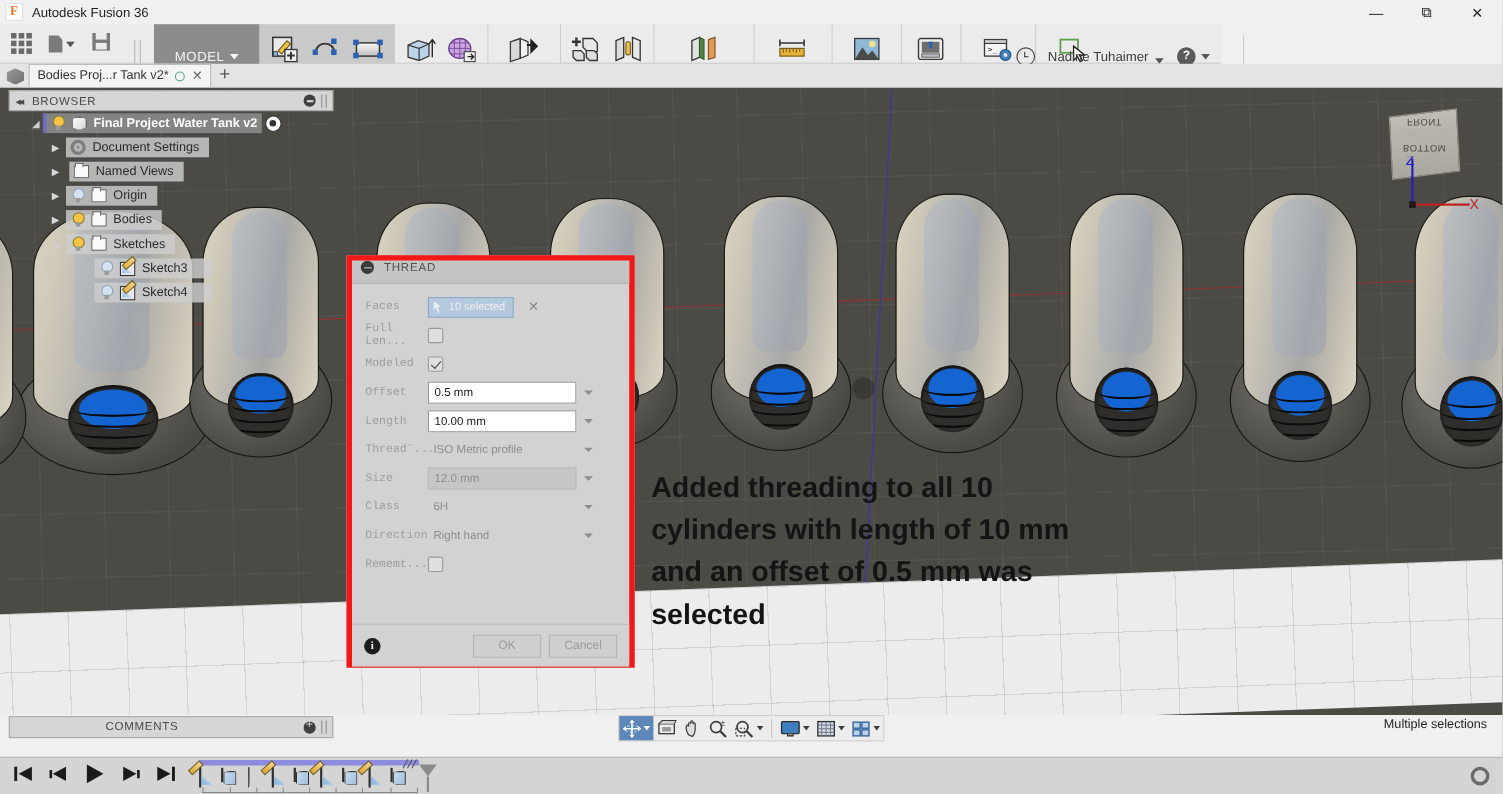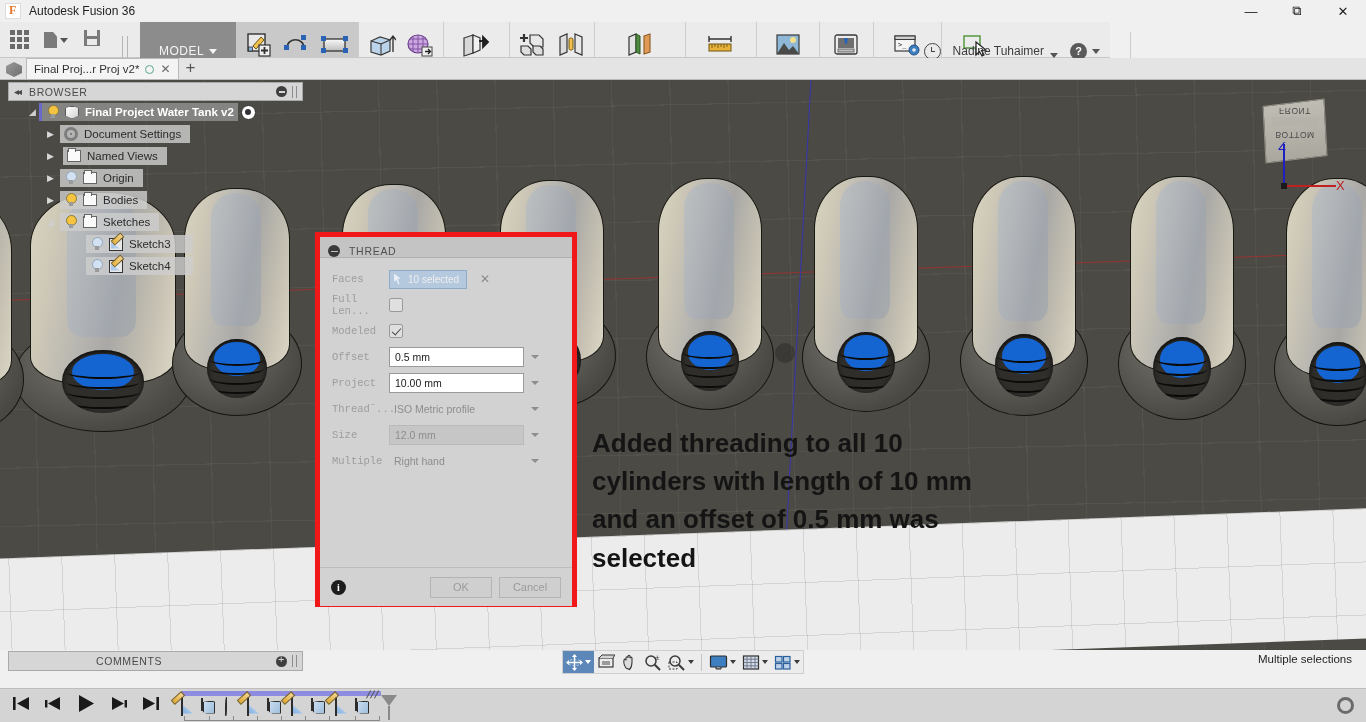--- a/index.html
+++ b/index.html
@@ -186,21 +186,21 @@
     background:linear-gradient(90deg,#e8b339,#f2d38d);transform:rotate(-42deg);
     border:1px solid #7a5f1f;}
   .pinmark { position:absolute; left:4px; top:-3px; width:7px; height:6px; z-index:3; }
   .pinmark::before{content:"";position:absolute;left:0;top:0;width:7px;height:3px;background:#c0392b;}
   .pinmark::after{content:"";position:absolute;left:3px;top:2px;width:1.5px;height:4px;background:#555;}
 
   
   .thread-wrap { position:absolute; left:315px; top:232px; width:262px; height:375px;
     border:5px solid #f01818; background:#d2d2d2; }
   .th-head { height:21px; background:#c4c4c4; border-bottom:1px solid #b0b0b0;
-    display:flex; align-items:flex-end; gap:9px; padding-left:8px; }
+    display:flex; align-items:flex-start; gap:9px; padding-left:8px; }
   .th-min { width:12px;height:12px;border-radius:50%;background:#3a3a3a;position:relative;}
   .th-min::after{content:"";position:absolute;left:2.5px;top:5.5px;width:7px;height:1.6px;background:#c4c4c4;}
   .th-title { font-size:10.5px; color:#4f4f4f; letter-spacing:.7px; }
   .th-body { padding:8px 11px 0 12px; height:309px; }
   .frow { display:flex; align-items:center; height:26px; }
   .flab { width:57px; font-size:10.5px; color:#9d9d9d;font-family:Liberation Mono, monospace; }
   .fsel { width:78px; height:19px; background:#b4c8de; border:1px solid #8faac9;
     display:flex; align-items:center; gap:5px; padding-left:4px;
     font-size:10px; color:#efefef; }
   .cursor-ico { width:9px;height:11px;background:#e9eef5;
@@ -550,21 +550,21 @@
       <div style="display:flex;align-items:center;gap:5px;cursor:pointer">
         <div class="helpbtn">?</div>
         <span class="caret"></span>
       </div>
     </div>
   </div>
 
   <div class="tabstrip">
     <div class="tabcube"></div>
     <div class="doctab">
-      <span>Final Proj...r Proj v2*</span>
+      <span>Bodies Proj...r Tank v2*</span>
       <span class="tabdot"></span>
       <span class="tabx">✕</span>
     </div>
     <div class="tabplus">+</div>
   </div>
 
   <div class="viewport">
     <div class="vp-grid"></div>
     <div class="axis-x"></div>
     <div class="axis-z"></div>
@@ -820,45 +820,54 @@
         <span class="chk on"></span>
       </div>
 
       <div class="frow">
         <span class="flab">Offset</span>
         <span class="finput">0.5 mm</span>
         <span class="dcaret"></span>
       </div>
 
       <div class="frow">
-        <span class="flab">Project</span>
+        <span class="flab">Length</span>
         <span class="finput">10.00 mm</span>
         <span class="dcaret"></span>
       </div>
 
       <div class="frow">
         <span class="flab">Thread¨...</span>
         <span class="fdrop">ISO Metric profile</span>
         <span class="dcaret"></span>
       </div>
 
       <div class="frow">
         <span class="flab">Size</span>
         <span class="fdrop boxed">12.0 mm</span>
         <span class="dcaret"></span>
       </div>
 
 
-
       <div class="frow">
-        <span class="flab">Multiple</span>
+        <span class="flab">Class</span>
+        <span class="fdrop">6H</span>
+        <span class="dcaret"></span>
+      </div>
+
+      <div class="frow">
+        <span class="flab">Direction</span>
         <span class="fdrop">Right hand</span>
         <span class="dcaret"></span>
       </div>
 
+      <div class="frow">
+        <span class="flab">Rememt...</span>
+        <span class="chk"></span>
+      </div>
     </div>
 
     <div class="th-foot">
       <span class="infobtn">i</span>
       <span class="sp"></span>
       <span class="tbtn">OK</span>
       <span class="tbtn">Cancel</span>
     </div>
   </div>
 

